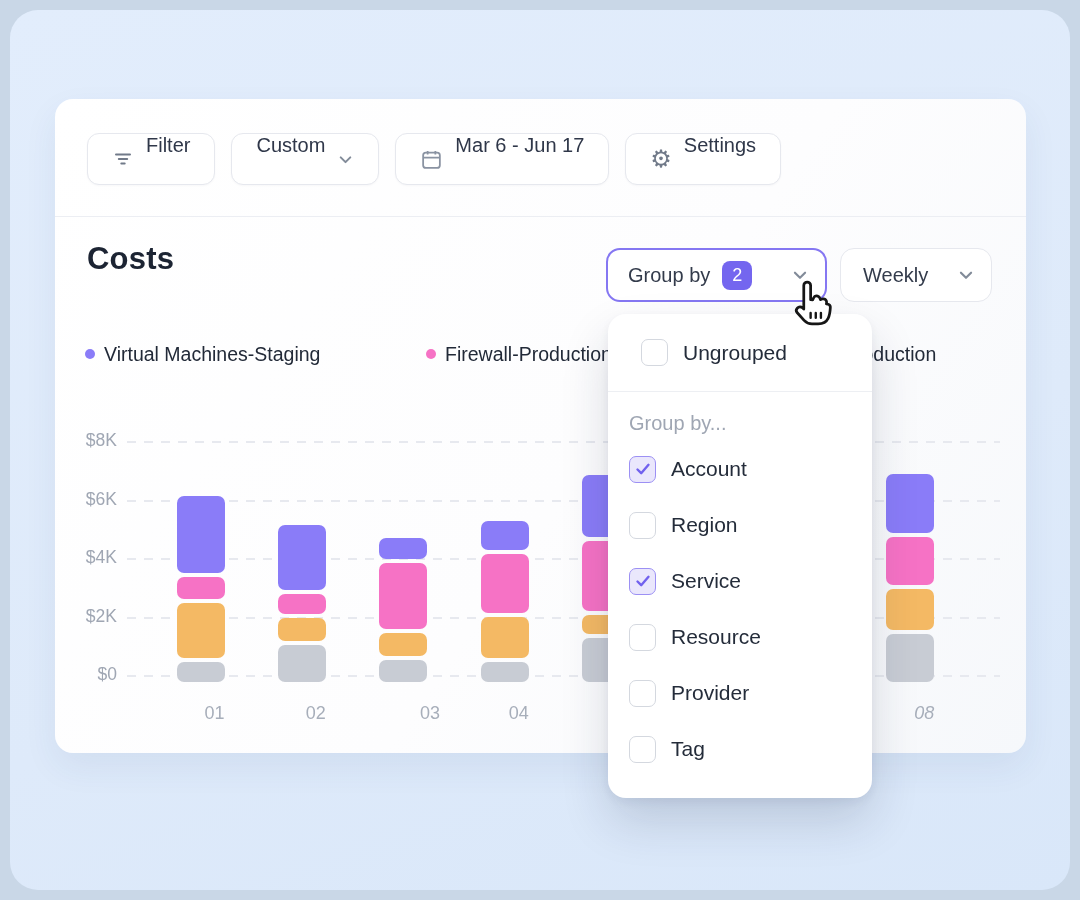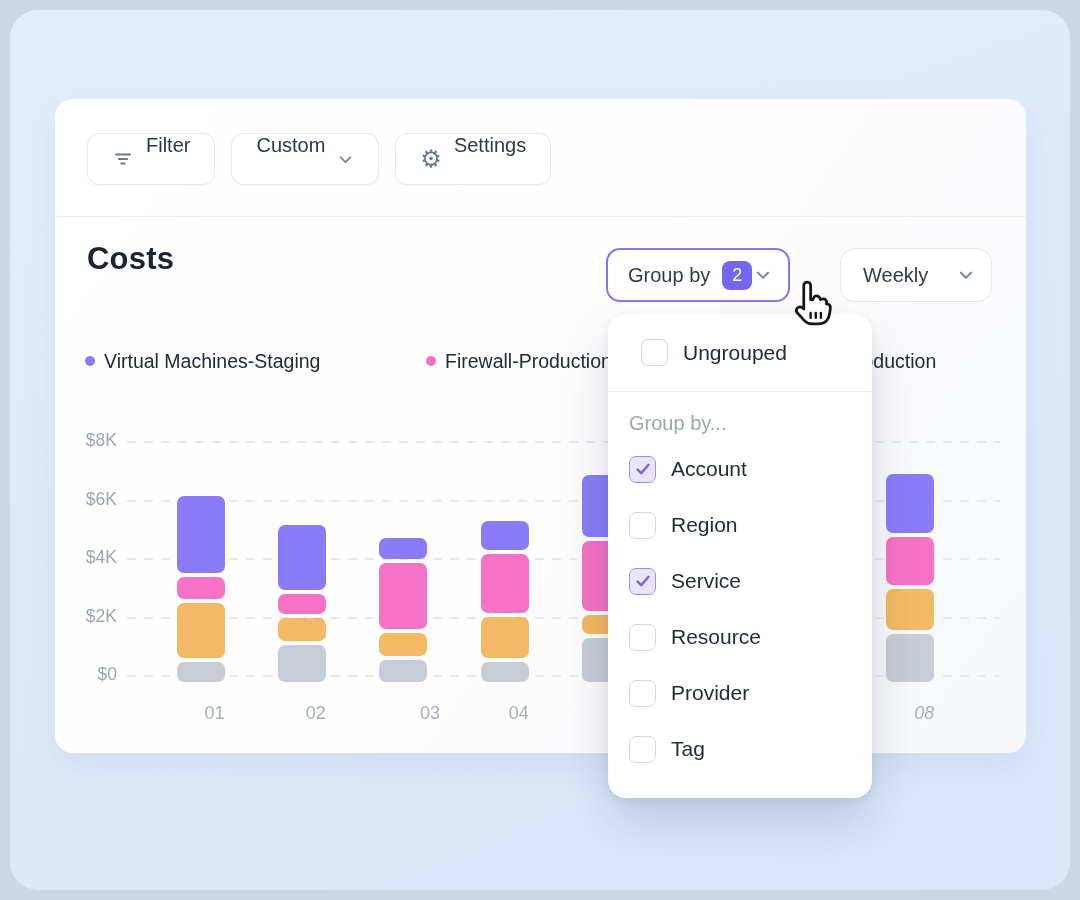--- a/index.html
+++ b/index.html
@@ -28,40 +28,40 @@
     padding:0 24px; background:#fff; border:1px solid #e6e8ee;
     border-radius:12px; font-size:20px; color:#2f3749; cursor:pointer;
     box-shadow:0 1px 2px rgba(30,40,70,0.03);
   }
   .tb-btn .icon { display:flex; align-items:center; }
   .gear-glyph { font-family:"DejaVu Sans",sans-serif; font-size:24px; color:#717a89; line-height:1; }
   .divider { position:absolute; left:0; top:117px; width:100%; height:1px; background:#eceef3; }
   
   .title { position:absolute; left:32px; top:142px; font-size:31px; font-weight:700; color:#1c2433; letter-spacing:.2px; }
   .groupby-btn {
-    position:absolute; left:551px; top:149px; width:184px; height:54px;
+    position:absolute; left:551px; top:149px; width:221px; height:54px;
     background:#fff; border:2px solid #8577f2; border-radius:14px;
     display:flex; align-items:center; padding:0 16px 0 20px; cursor:pointer;
   }
   .groupby-btn .lbl { font-size:20px; color:#333b4b; }
   .badge {
     margin-left:12px; min-width:30px; height:29px; padding:0 8px;
     background:#7466ef; color:#fff; border-radius:8px;
     display:flex; align-items:center; justify-content:center; font-size:18px;
   }
   .groupby-btn .chev { margin-left:auto; display:flex; }
   .weekly-btn {
     position:absolute; left:785px; top:149px; width:152px; height:54px;
     background:#fff; border:1px solid #e6e8ee; border-radius:14px;
     display:flex; align-items:center; padding:0 16px 0 22px; cursor:pointer;text-align:right;
   }
   .weekly-btn .lbl { font-size:20px; color:#333b4b; }
   .weekly-btn .chev { margin-left:auto; display:flex; }
   
-  .legend-item { position:absolute; top:248px; height:28px; display:flex; align-items:center; gap:9px; z-index:1; }
+  .legend-item { position:absolute; top:241px; height:28px; display:flex; align-items:center; gap:9px; z-index:1; }
   .legend-dot { width:10px; height:10px; border-radius:50%; flex:none; }
   .legend-label { font-size:19.5px; color:#222a38; white-space:nowrap; }
   
   .gridline { position:absolute; height:2px; left:72px; width:873px;
     background:repeating-linear-gradient(90deg,#e7e9ef 0 9px,transparent 9px 17px); }
   .ytick { position:absolute; left:0; width:62px; text-align:right; font-size:17.5px; color:#9fa6b3; }
   .bar-seg { position:absolute; width:48px; border-radius:7px; }
   .xtick { position:absolute; top:604px; width:48px; text-align:right; font-size:18px; color:#a7aeba; }
   
   .dropdown {
@@ -99,20 +99,29 @@
       </span>
       <span>Filter</span>
     </button>
     <button class="tb-btn">
       <span>Custom</span>
       <span class="icon">
         <svg width="17" height="17" viewBox="0 0 16 16" fill="none" stroke="#828b99" stroke-width="1.9" stroke-linecap="round" stroke-linejoin="round">
             <path d="M3.5 6l4.5 4.5L12.5 6"></path>
           </svg>
       </span>
+    </button>
+    <button class="tb-btn">
+      <span class="icon">
+        <svg width="23" height="23" viewBox="0 0 22 22" fill="none" stroke="#8a93a2" stroke-width="1.7">
+            <rect x="3" y="4.5" width="16" height="14.5" rx="2.6"></rect>
+            <path d="M3 9.3h16M7.3 2.8v3.4M14.7 2.8v3.4"></path>
+          </svg>
+      </span>
+      <span>Mar 6 - Jun 17</span>
     </button>
     <button class="tb-btn">
       <span class="icon gear-glyph">⚙</span>
       <span>Settings</span>
     </button>
   </div>
 
   <div class="divider"></div>
 
   <div class="title">Costs</div>

